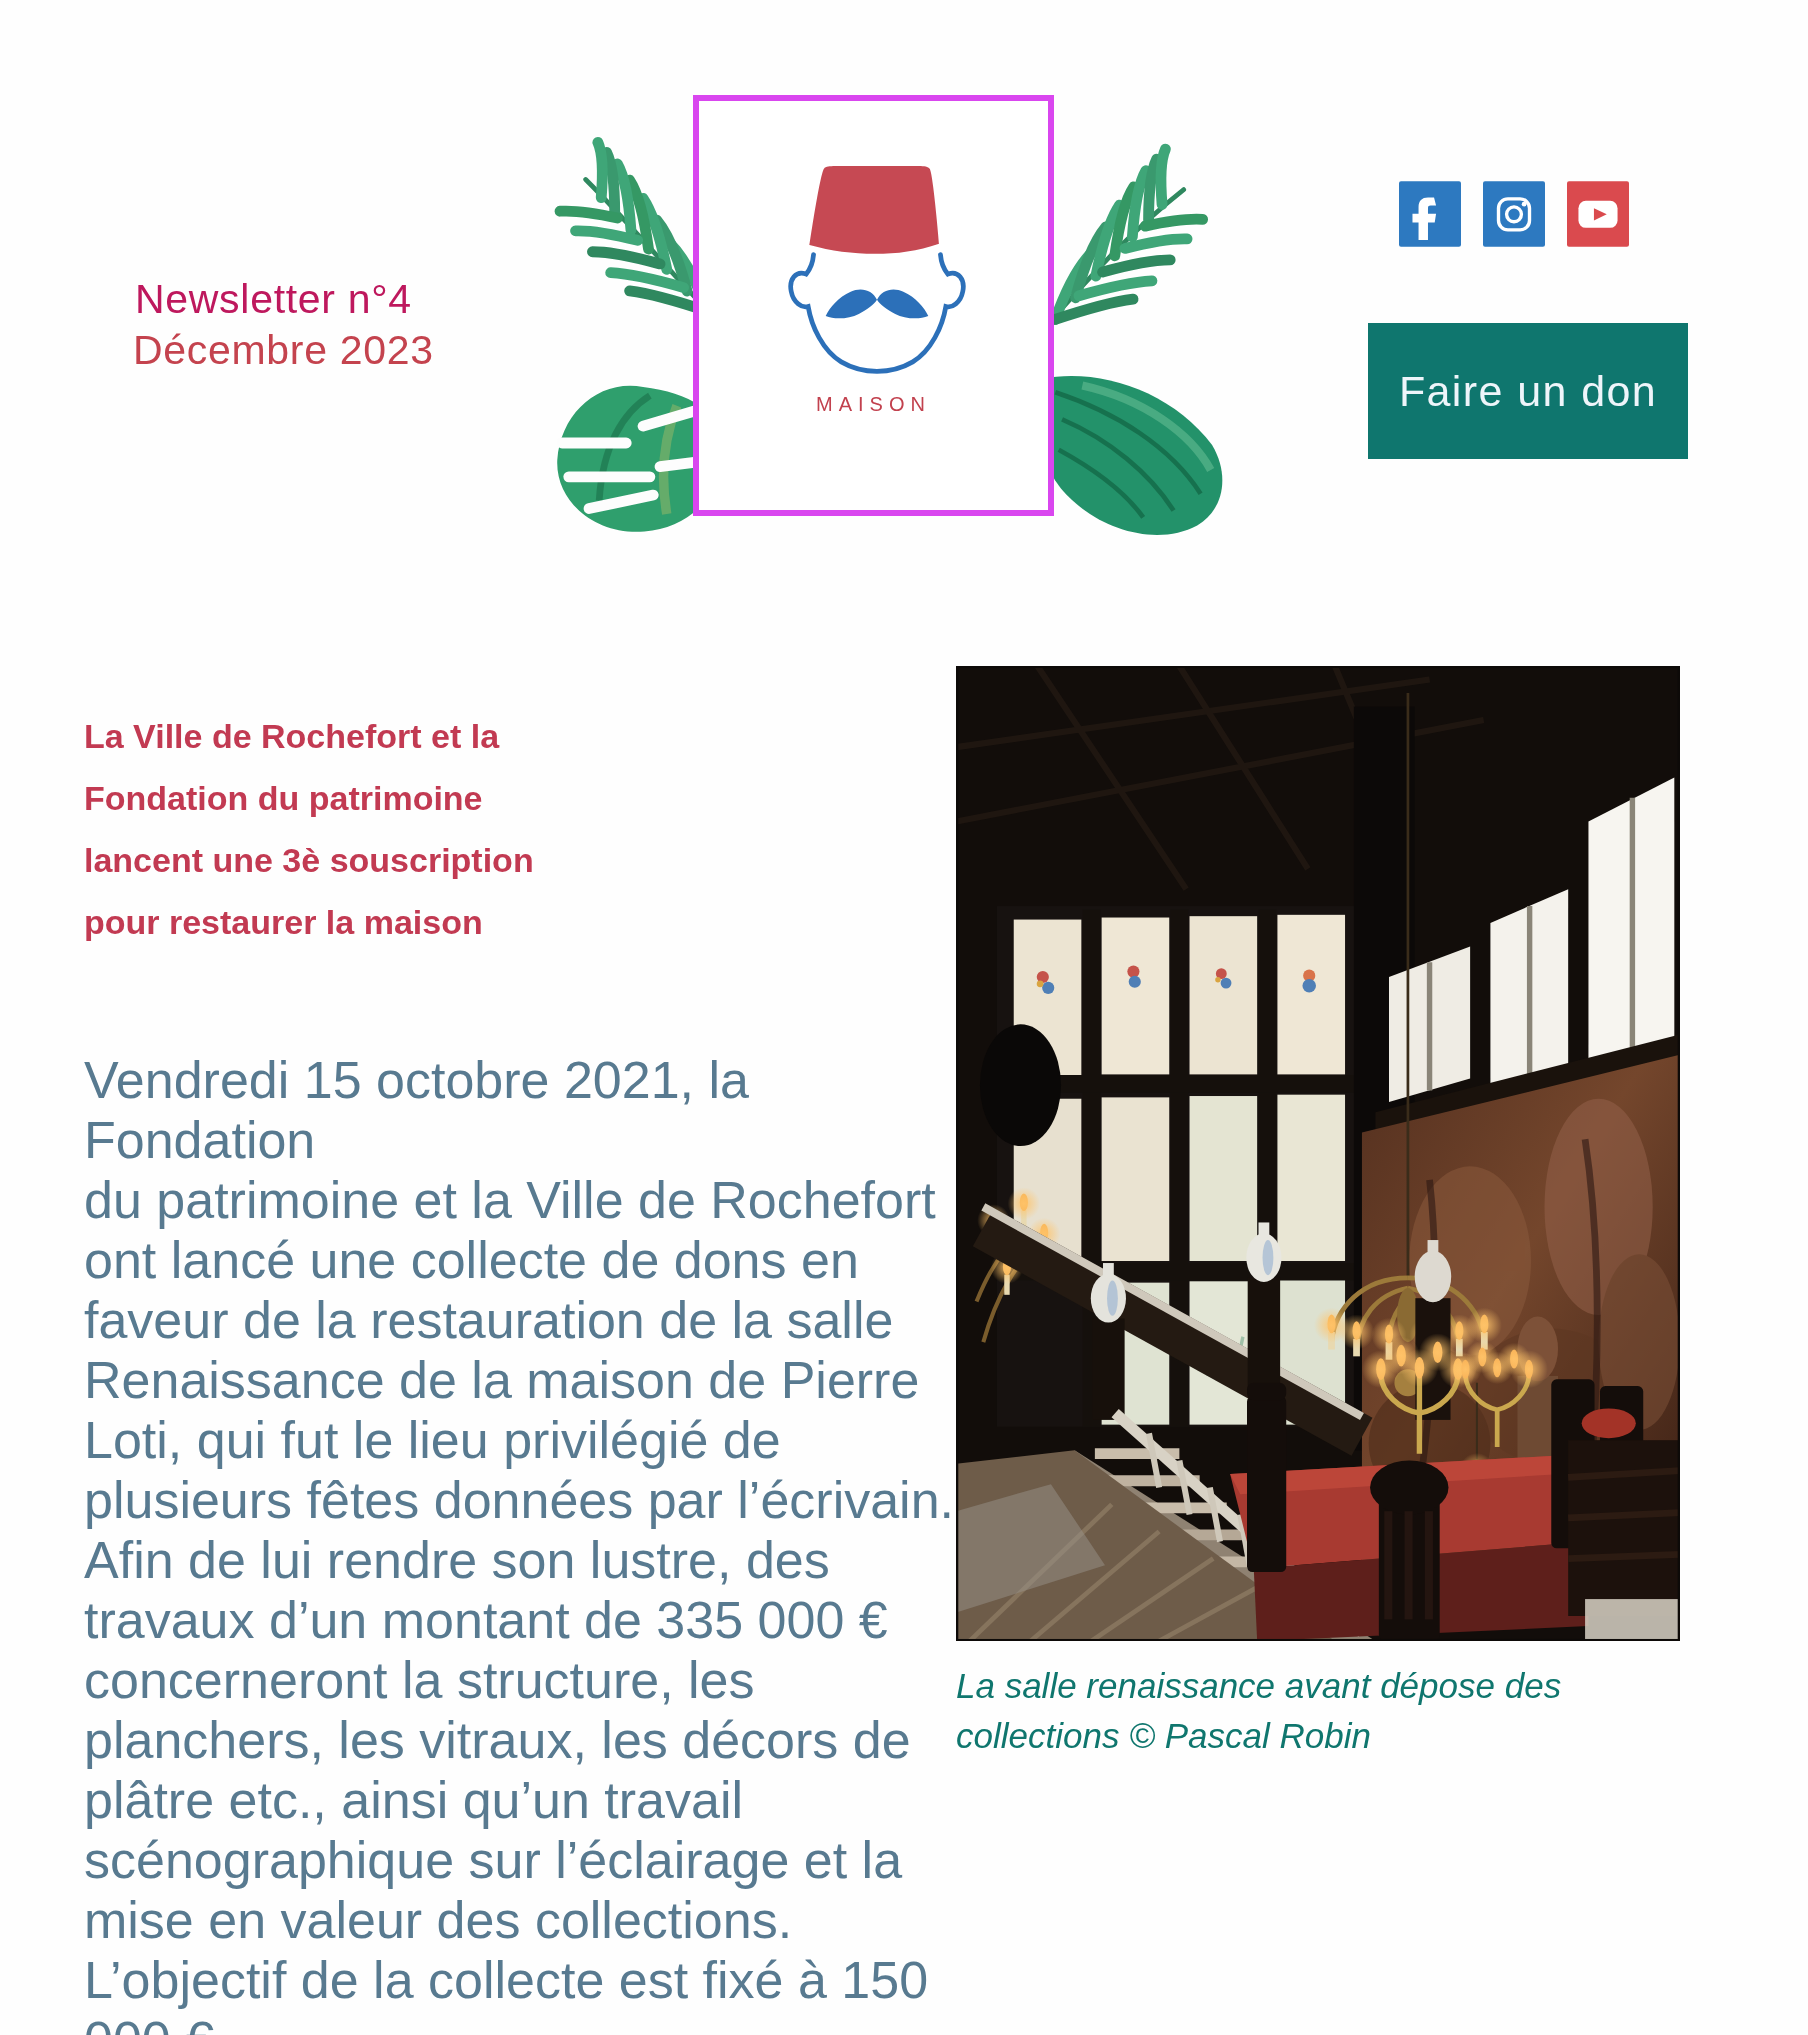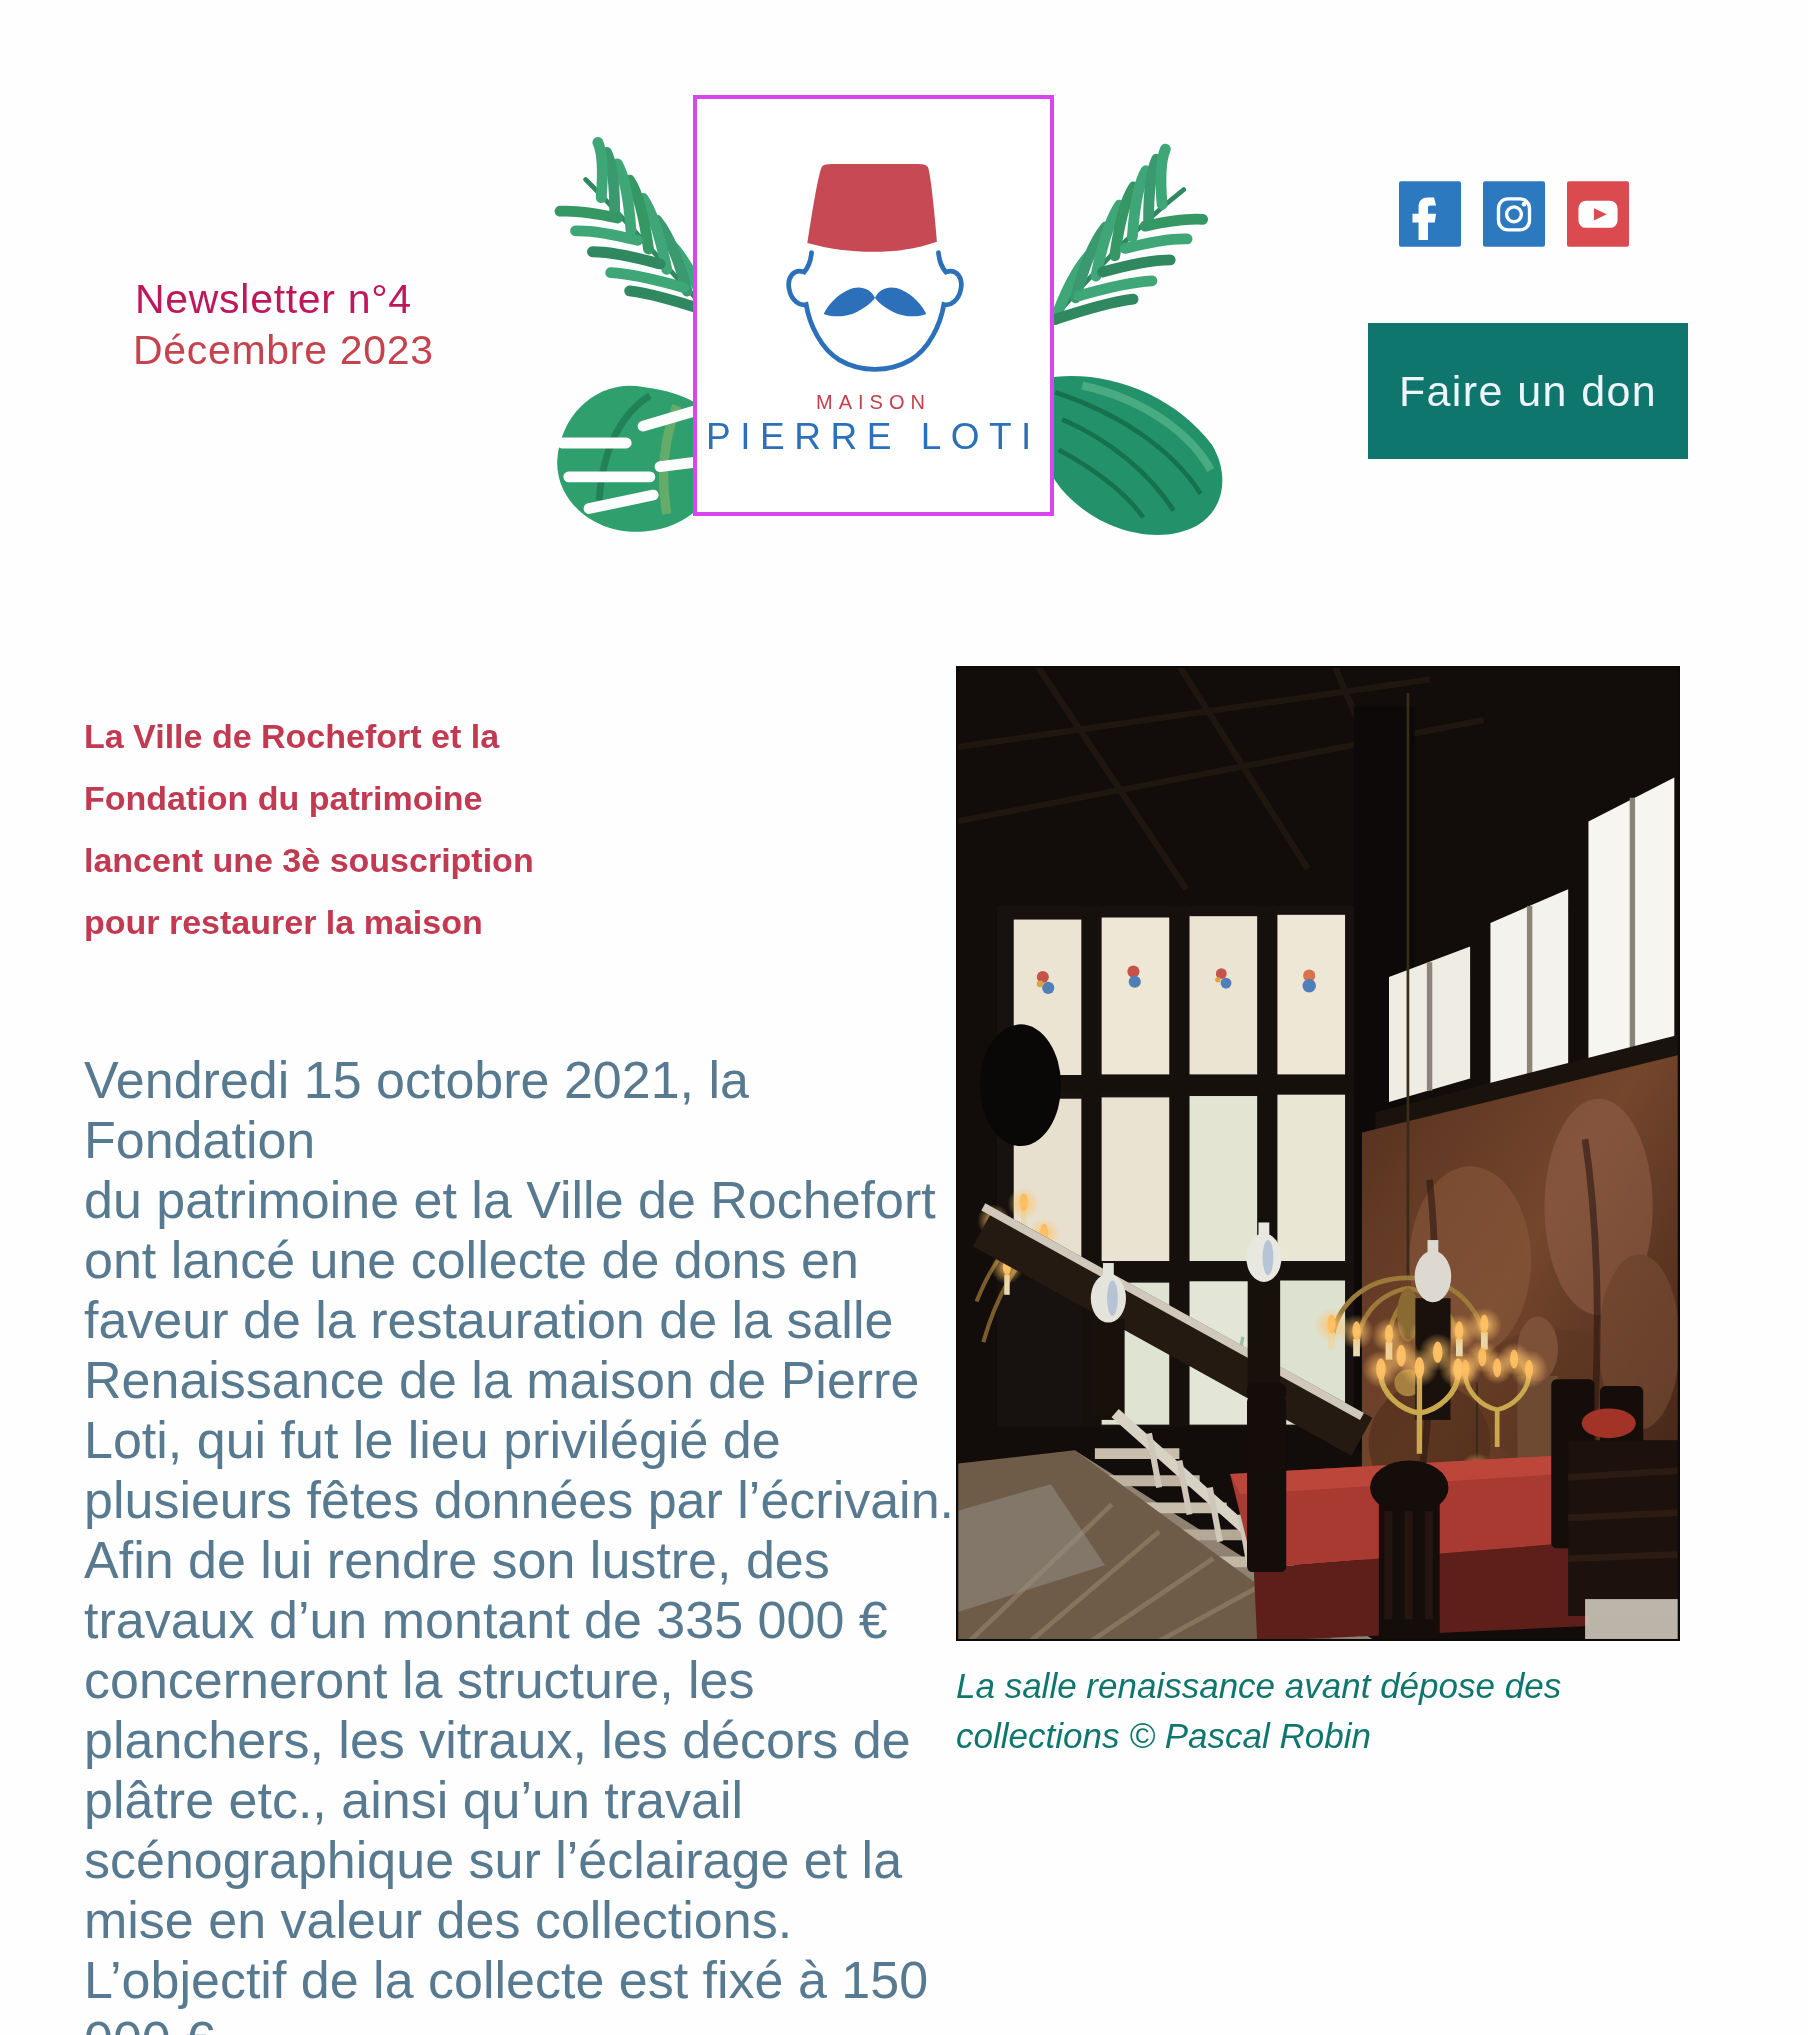--- a/index.html
+++ b/index.html
@@ -17,21 +17,21 @@
   }
   .date-label{
     left:133px;top:327px;
     font-size:41px;color:#c4434e;letter-spacing:0.7px;
   }
 
   
   .palms{left:521px;top:95px;width:724px;height:446px;z-index:1;}
   .logo-card{
     left:693px;top:95px;width:361px;height:421px;
-    background:#ffffff;border:4px solid #d946ef;box-sizing:border-box;
+    background:#ffffff;border:6px solid #d946ef;box-sizing:border-box;
     z-index:2;
   }
   .face-svg{position:absolute;left:70px;top:60px;width:216px;height:237px;}
   .maison-label{
     position:absolute;left:0;top:292px;width:100%;
     text-align:center;font-size:20px;letter-spacing:6px;color:#c2414e;
   }
   .name-label{
     position:absolute;left:0;top:317px;width:100%;
     text-align:center;font-size:37px;letter-spacing:9.5px;color:#2c70b9;
@@ -135,21 +135,20 @@
   </g>
 </svg>
 
 <div class="abs logo-card">
   <svg class="face-svg" viewBox="0 0 320 350" xmlns="http://www.w3.org/2000/svg">
     <path d="M60,124 C60,124 76,14 82,10 C84,8 90,7 98,7 L222,7 C230,7 236,8 238,11 C243,16 252,122 252,122 C220,133 190,137 157,137 C124,137 92,133 60,124 Z" fill="#c64953"></path>
     <path d="M66,138 C65,150 61,160 55,167 C40,161 29,175 33,193 C36,209 49,218 58,215 C63,245 80,281 107,297 C124,307 141,311 160,311 M254,138 C255,150 259,160 265,167 C280,161 291,175 287,193 C284,209 271,218 262,215 C257,245 240,281 213,297 C196,307 179,311 160,311" fill="none" stroke="#2c70b9" stroke-width="7" stroke-linecap="round"></path>
     <path d="M160,205 C153,190 136,186 121,193 C103,201 90,216 84,229 C98,235 119,233 133,226 C146,219 155,213 160,205 Z M160,205 C167,190 184,186 199,193 C217,201 230,216 236,229 C222,235 201,233 187,226 C174,219 165,213 160,205 Z" fill="#2c70b9"></path>
   </svg>
   <div class="maison-label">MAISON</div>
-  <div class="name-label">PIERRE LOTI</div>
 </div>
 
 <svg class="abs social-icon icon-facebook" viewBox="0 0 92 97" xmlns="http://www.w3.org/2000/svg">
   <rect width="92" height="97" rx="3" fill="#2d79c0"></rect>
   <path fill="#ffffff" d="M52,24 h-9 c-9,0 -14,5 -14,14 v10 h-9 v13 h9 v26 h14 v-26 h10 l2,-13 h-12 v-8 c0,-3 1,-4 4,-4 h8 z"></path>
 </svg>
 <svg class="abs social-icon icon-instagram" viewBox="0 0 92 97" xmlns="http://www.w3.org/2000/svg">
   <rect width="92" height="97" rx="3" fill="#2d79c0"></rect>
   <rect x="23" y="26" width="46" height="46" rx="14" fill="none" stroke="#ffffff" stroke-width="5"></rect>
   <circle cx="46" cy="49" r="11" fill="none" stroke="#ffffff" stroke-width="5"></circle>

